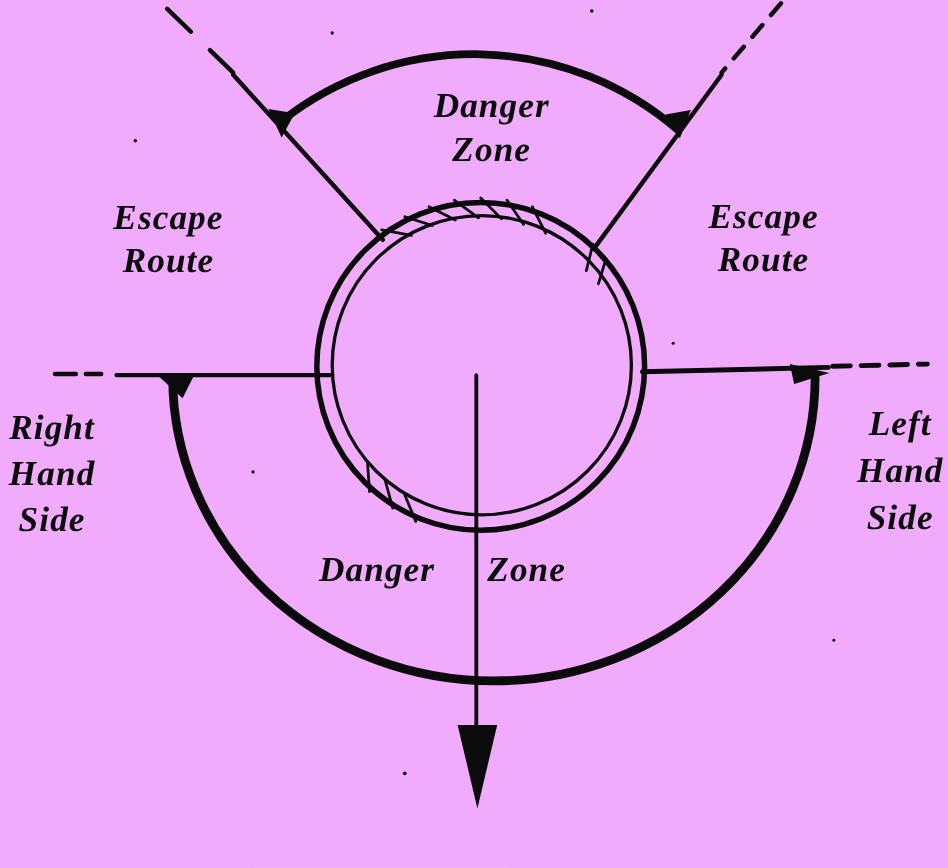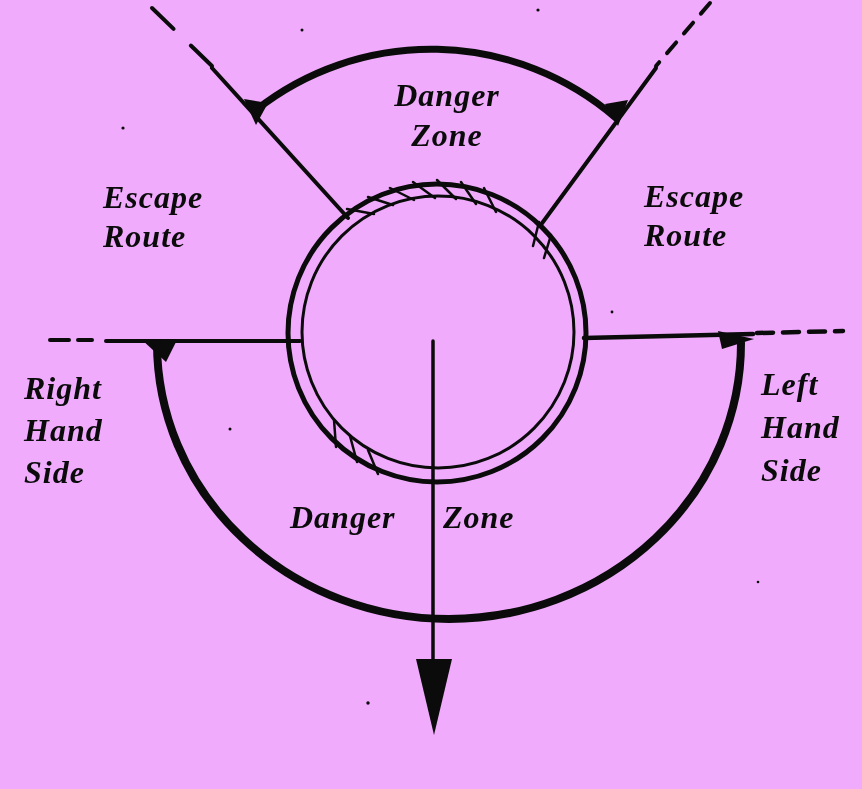--- a/index.html
+++ b/index.html
@@ -15,27 +15,28 @@
   .stage svg { position:absolute; left:0; top:0; }
   .lbl {
     position: absolute;
     font-style: italic;
     font-weight: 700;
     font-size: 32px;
     line-height: 40px;
     letter-spacing: 1px;
     color: #0b0b0b;
     white-space: nowrap;
+    text-align: center;
   }
   .lbl.center { text-align:center; }
   #danger-top    { left:347px; top:75px;  width:200px; line-height:40px; }
   #escape-left   { left:103px; top:178px; line-height:39px; }
   #escape-right  { left:644px; top:177px; line-height:39px; }
-  #right-hand    { left:24px;  top:367px; line-height:42px; }
-  #left-hand     { left:761px; top:363px; line-height:43px; }
+  #right-hand    { left:8px;  top:367px; line-height:42px; }
+  #left-hand     { left:779px; top:363px; line-height:43px; }
   #danger-bottom-1 { left:290px; top:497px; }
   #danger-bottom-2 { left:443px; top:497px; }
   #felling       { left:300px; top:738px; word-spacing:14px; }
   line, path, circle { stroke-linecap: round; }
 </style>
 </head>
 <body>
 
 <div class="stage">
 

